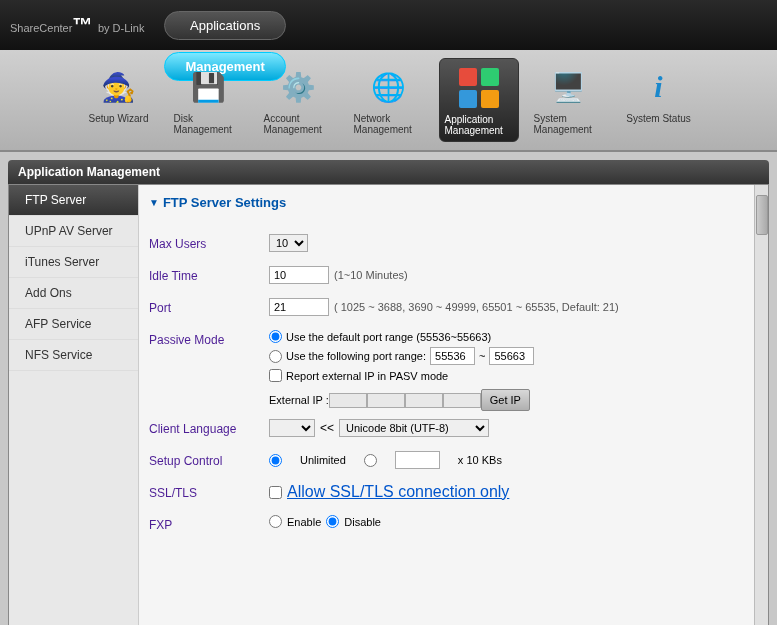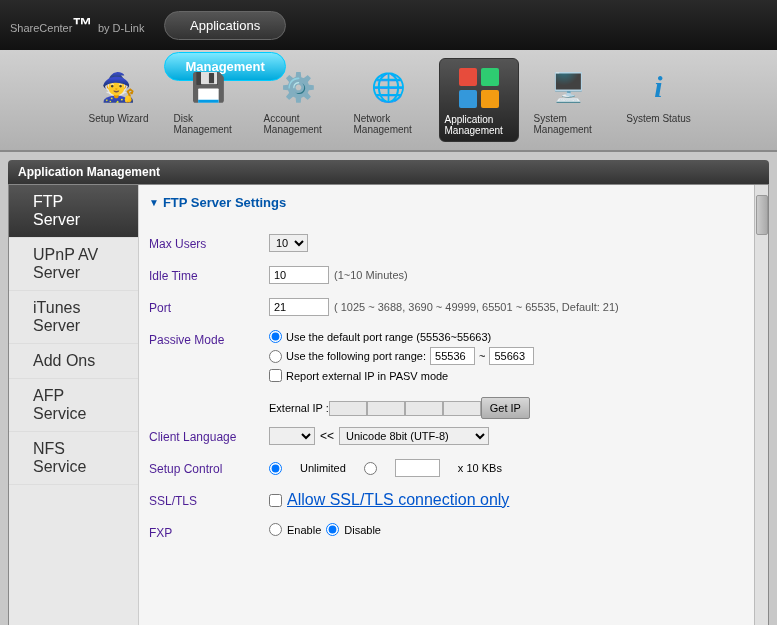--- a/index.html
+++ b/index.html
@@ -24,42 +24,42 @@
     
     .main-content { background: #c8c8c8; padding: 8px; display: flex; gap: 0; height: calc(625px - 50px - 86px); }
 
     
     .section-wrapper { flex: 1; }
     .section-header { background: linear-gradient(to bottom, #555, #333); color: white; padding: 5px 10px; font-size: 12px; font-weight: bold; border-radius: 4px 4px 0 0; }
     .section-body { background: white; display: flex; height: calc(100% - 26px); border: 1px solid #888; }
 
     
     .sidebar { width: 130px; background: #e8e8e8; border-right: 1px solid #ccc; }
-    .sidebar-item { padding: 8px 24px; cursor: pointer; border-bottom: 1px solid #ddd; font-size: 16px; color: #333; }
+    .sidebar-item { padding: 8px 16px; cursor: pointer; border-bottom: 1px solid #ddd; font-size: 12px; color: #333; }
     .sidebar-item.active { background: linear-gradient(to bottom, #555, #333); color: white; }
 
     
     .right-panel { flex: 1; overflow-y: auto; padding: 10px; background: #f5f5f5; }
     .panel-title { color: #0055aa; font-size: 13px; font-weight: bold; margin-bottom: 24px; display: flex; align-items: center; gap: 4px; }
     .panel-title::before { content: '▼'; color: #0055aa; font-size: 10px; }
 
     
     .form-row { display: flex; align-items: flex-start; margin-bottom: 8px; min-height: 24px; }
     .form-label { width: 120px; color: #4c1d95; padding-top: 3px; font-size: 12px; flex-shrink: 0; }
     .form-control { display: flex; align-items: center; gap: 5px; flex-wrap: wrap; }
 
     .text-input { border: 1px solid #aaa; padding: 2px 4px; width: 60px; font-size: 11px; }
     .text-input-sm { border: 1px solid #aaa; padding: 2px 4px; width: 45px; font-size: 11px; }
     .hint-text { color: #555; font-size: 11px; }
 
     select.small-select { border: 1px solid #aaa; padding: 1px 2px; font-size: 11px; }
     .radio-row { display: flex; align-items: center; gap: 4px; font-size: 11px; }
     input[type="radio"] { margin: 0; }
     input[type="checkbox"] { margin: 0; }
-    .external-ip-row { display: flex; align-items: center; margin-left: 40px; font-size: 11px; margin-top: 11px; }
+    .external-ip-row { display: flex; align-items: center; margin-left: 40px; font-size: 11px; margin-top: 3px; }
     .ip-box { border: 1px solid #aaa; width: 38px; padding: 1px 2px; font-size: 10px; background: #e8e8e8; }
     .get-ip-btn { background: linear-gradient(to bottom, #d8d8d8, #b0b0b0); border: 1px solid #888; padding: 4px 8px; font-size: 11px; cursor: pointer; border-radius: 2px; }
 
     .lang-select { border: 1px solid #aaa; padding: 1px 20px; font-size: 11px; width: 46px; }
     .lang-select-wide { border: 1px solid #aaa; padding: 1px 2px; font-size: 11px; width: 150px; }
 
     .scrollbar-area { width: 14px; background: #e0e0e0; border-left: 1px solid #bbb; position: relative; }
     .scrollbar-thumb { width: 12px; background: linear-gradient(to right, #ccc, #aaa); height: 40px; position: absolute; top: 10px; left: 1px; border: 1px solid #999; border-radius: 2px; }
 
     .flow-row { display: flex; align-items: center; gap: 18px; font-size: 11px; }

